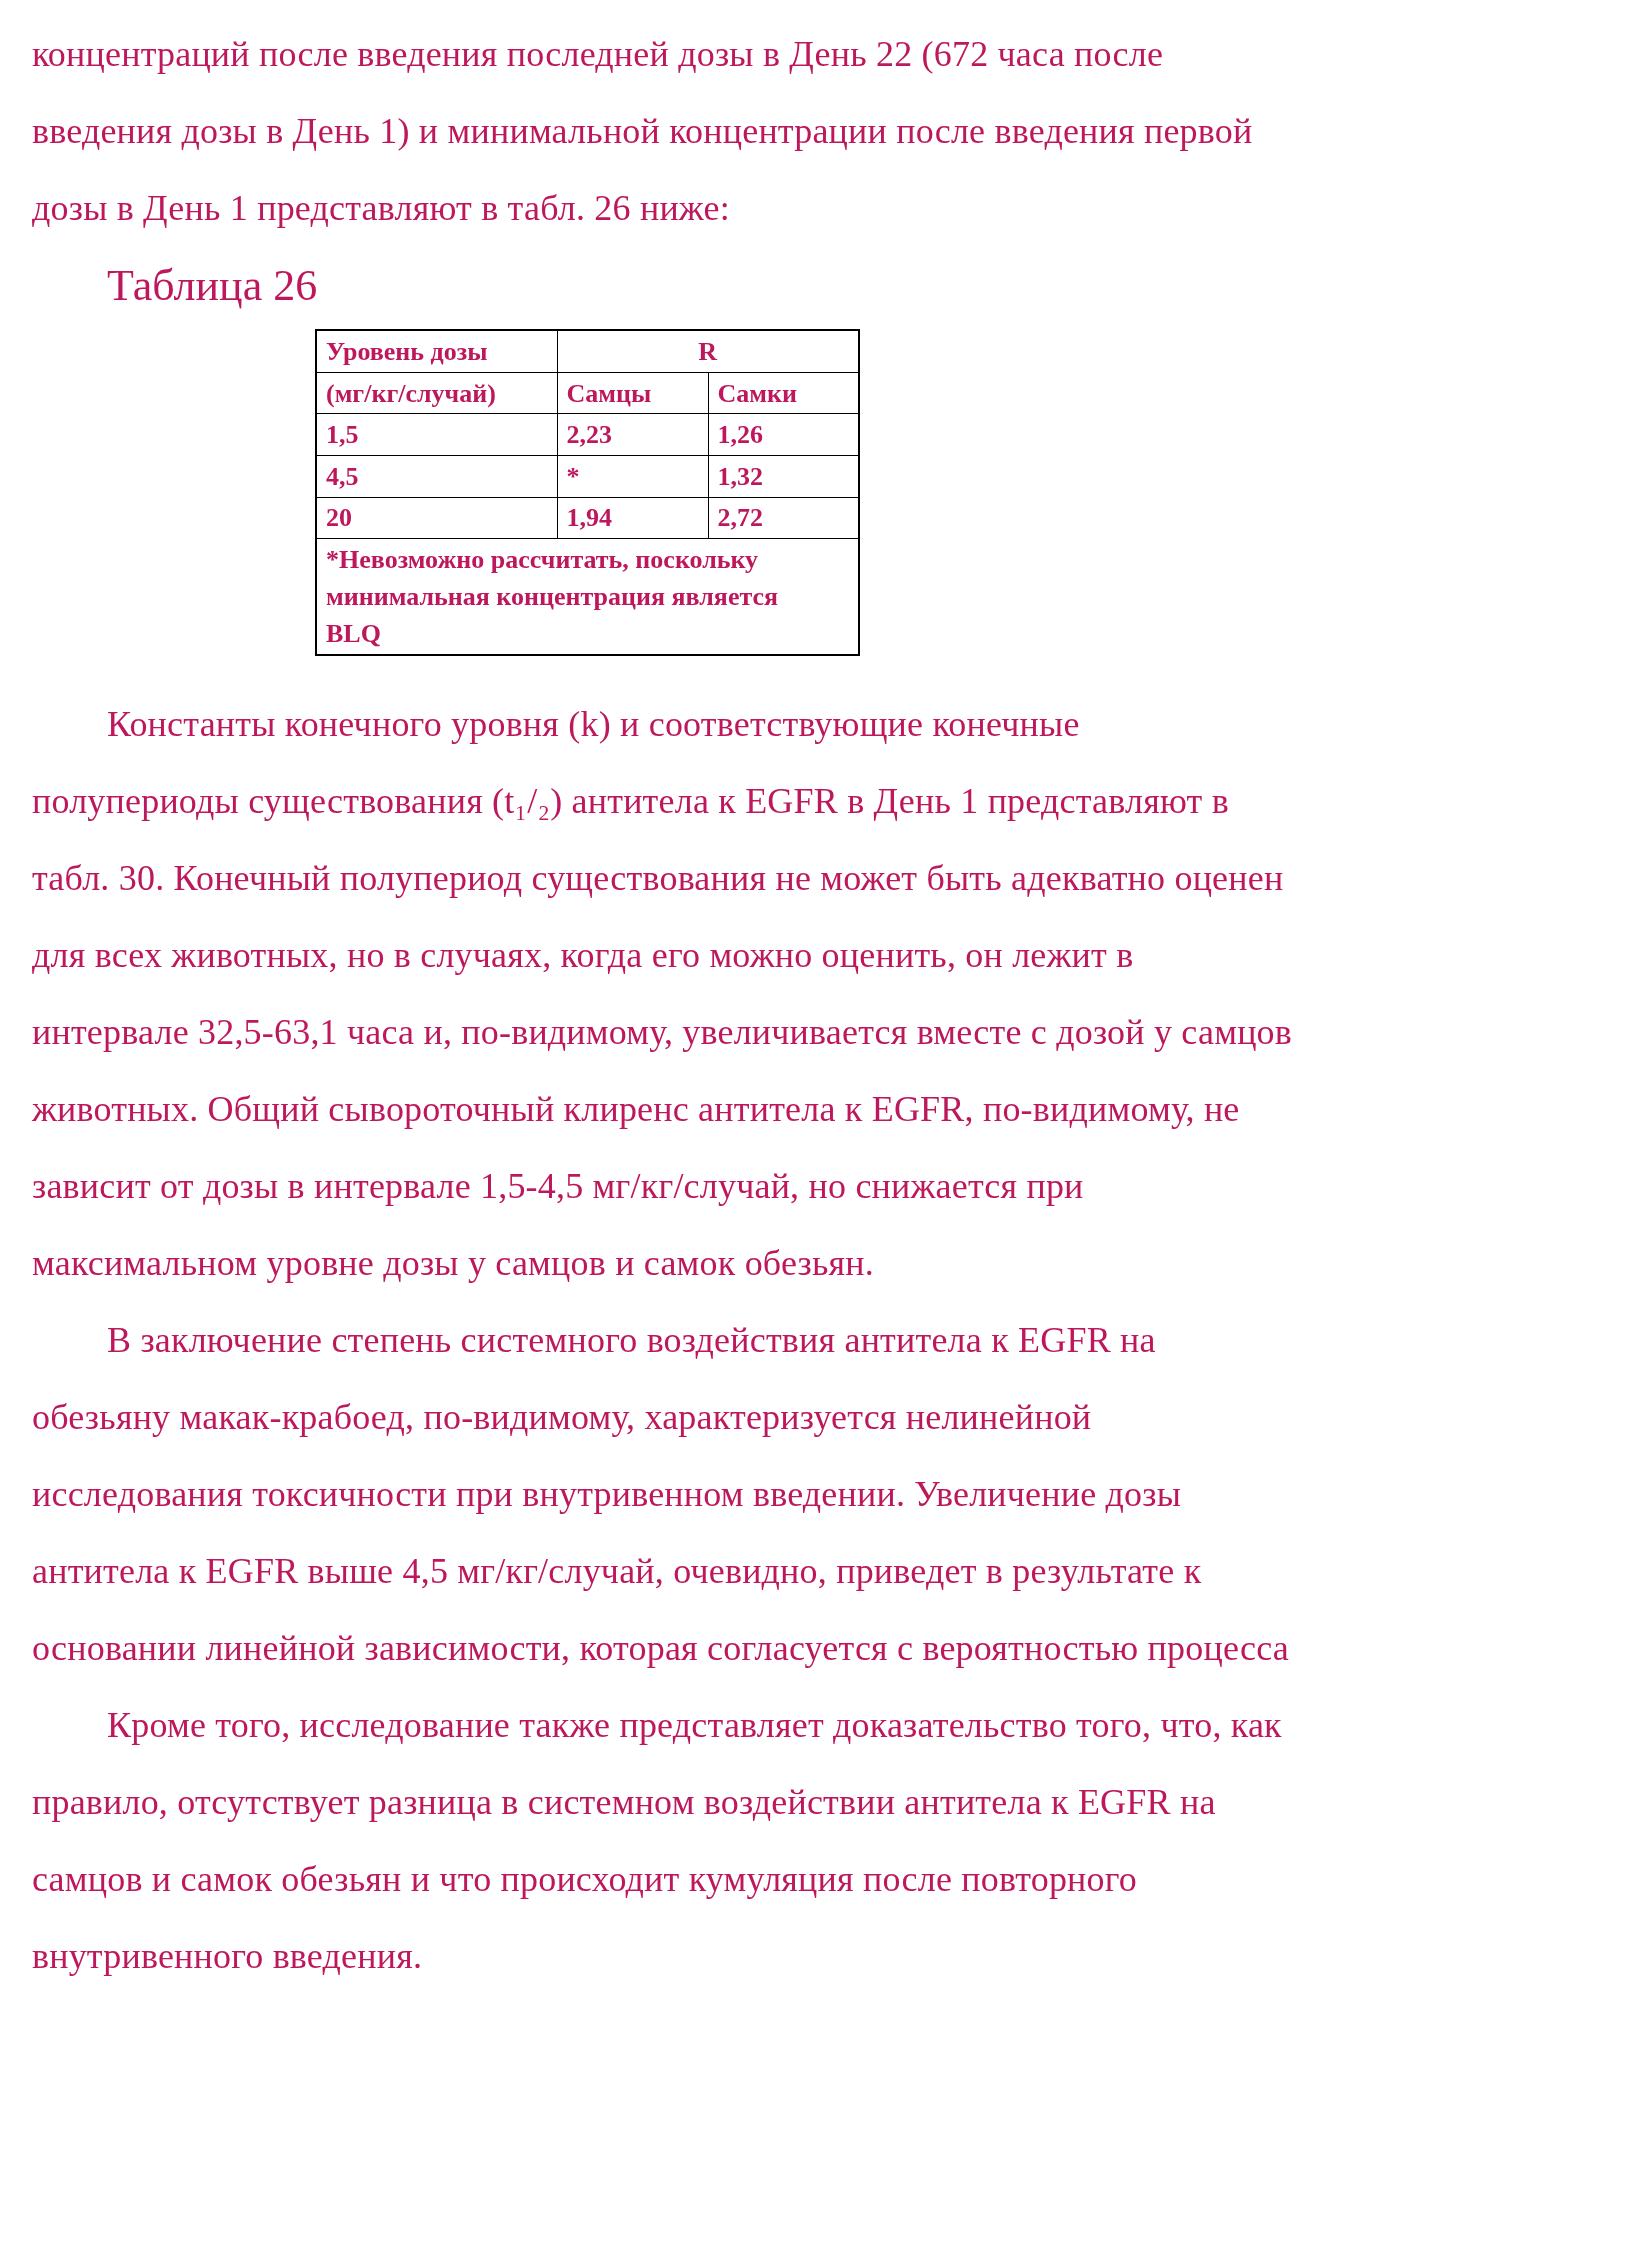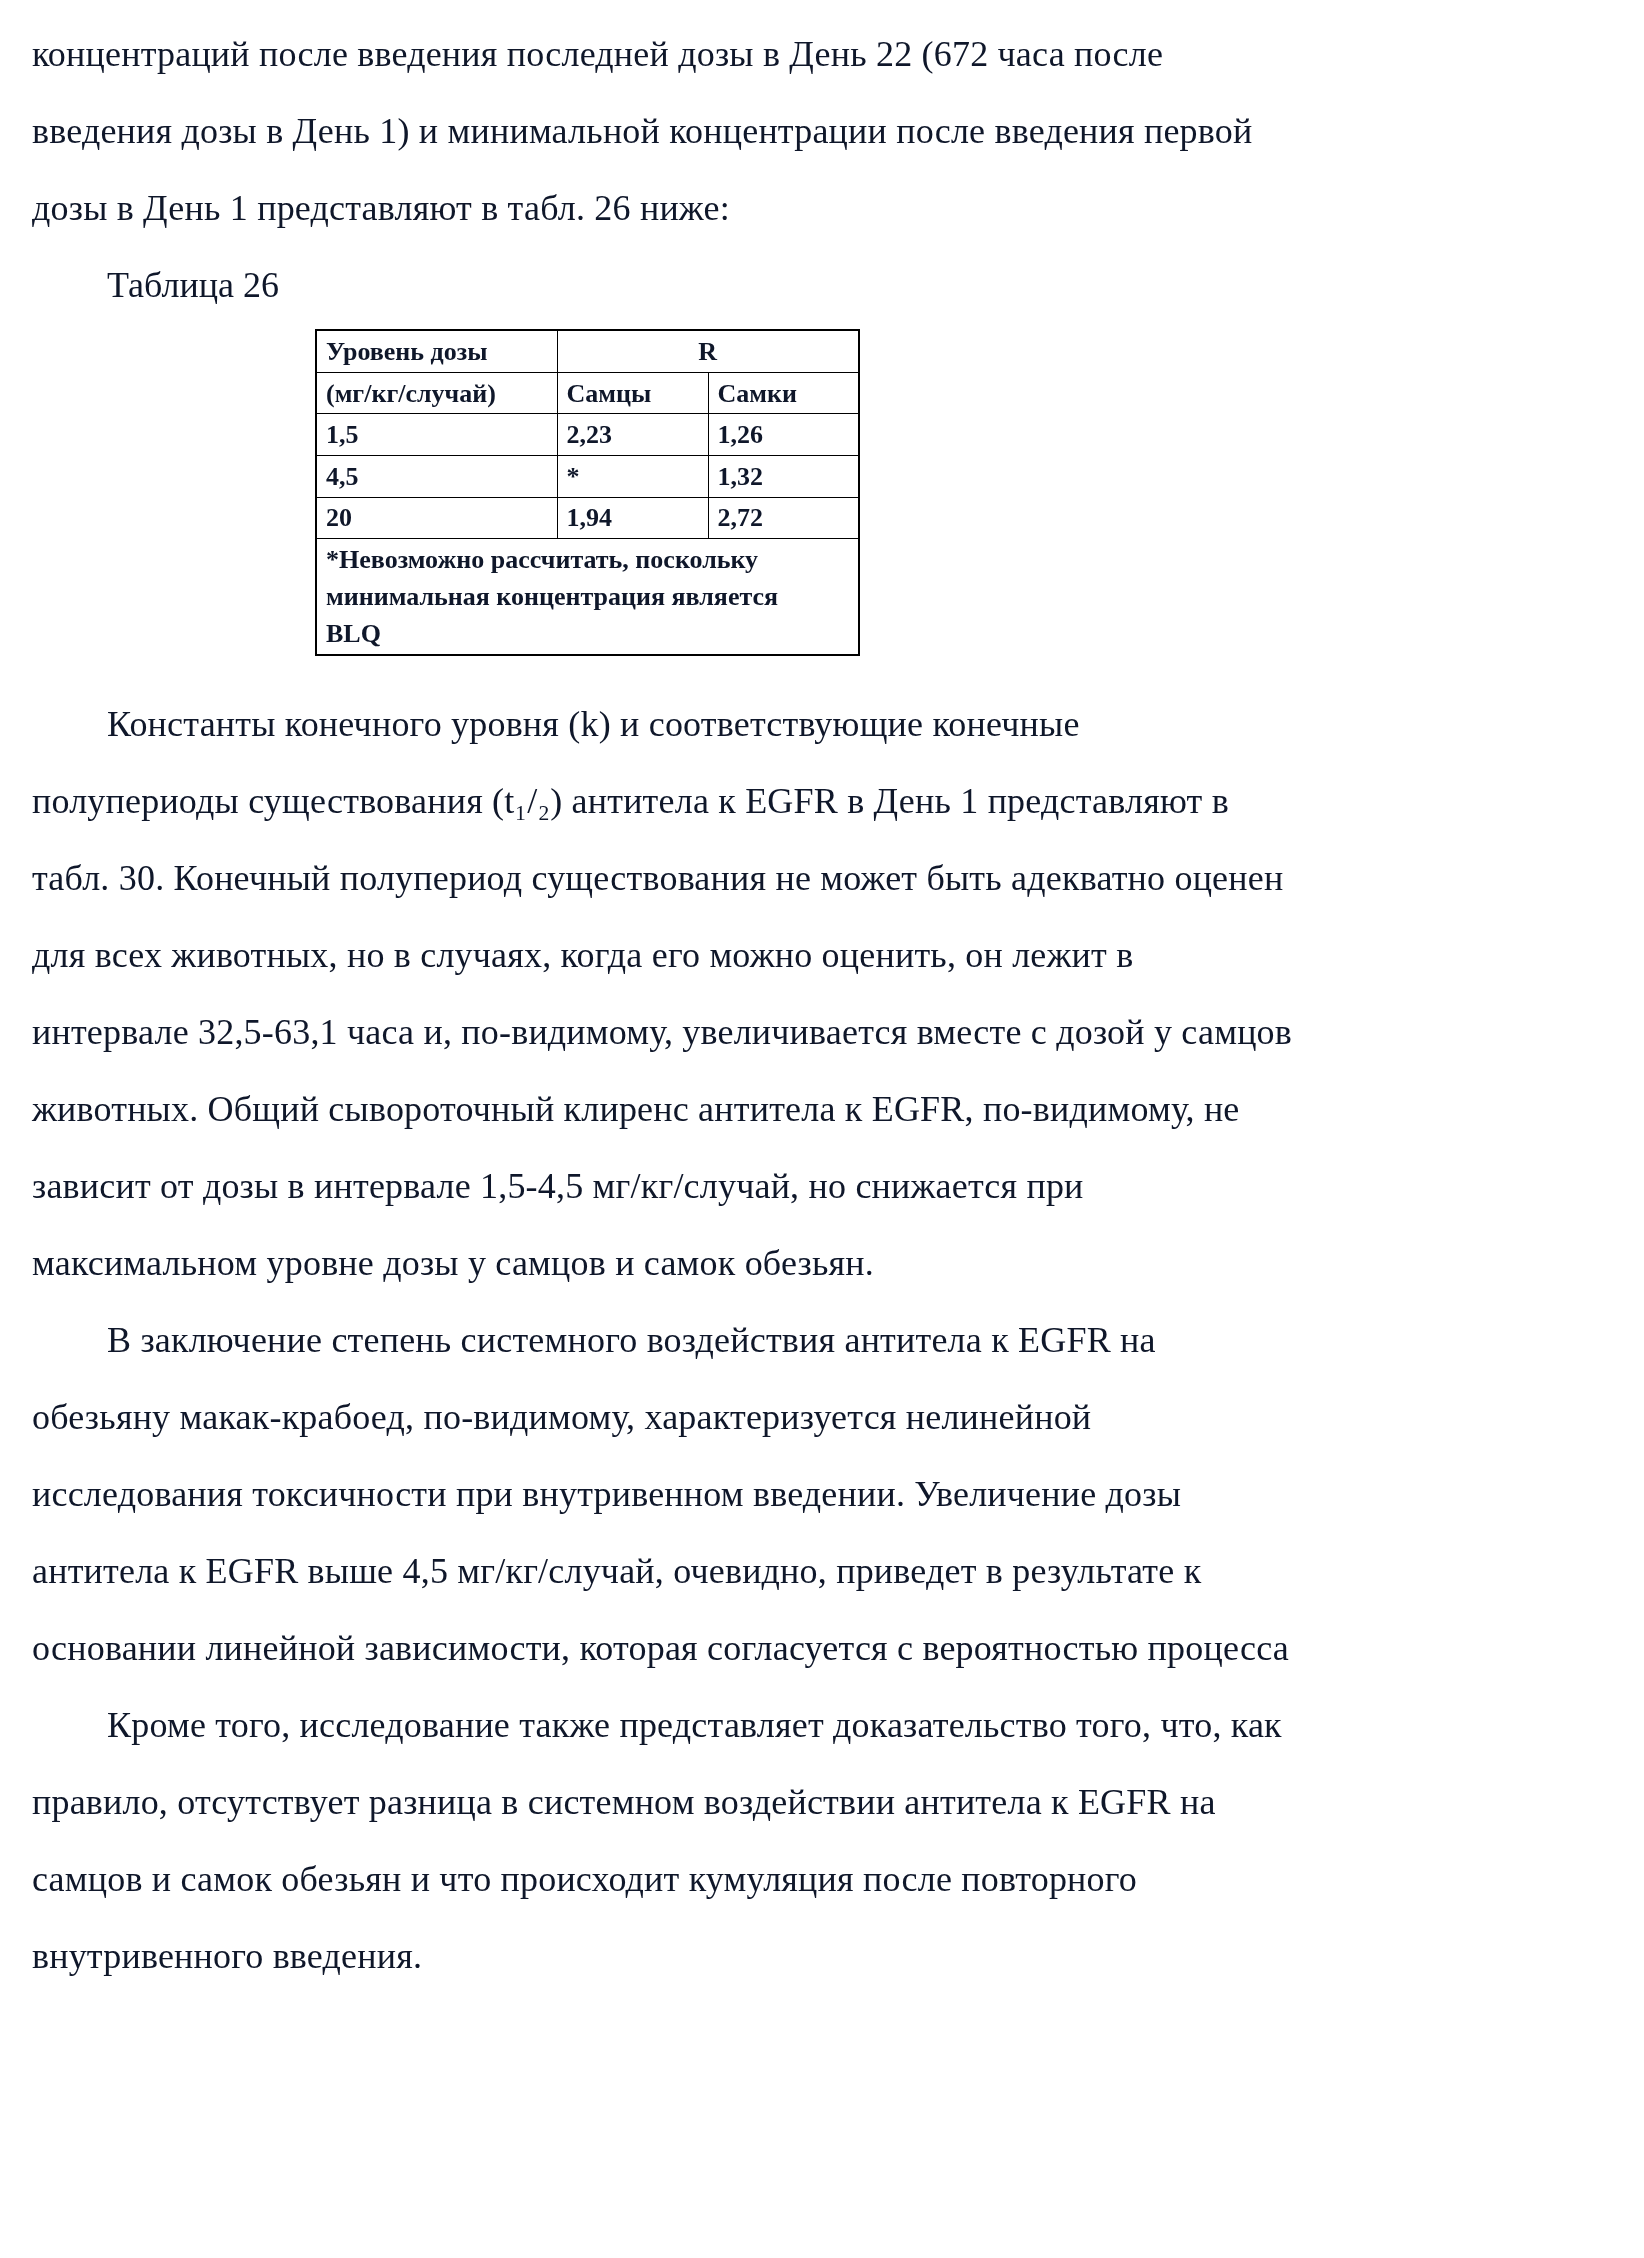--- a/index.html
+++ b/index.html
@@ -2,36 +2,36 @@
 <html style="font-size:14.3px"><head>
 <meta charset="utf-8">
 <style>
   html, body { margin: 0; padding: 0; background: #e8e8e8; }
   .page {
     position: relative;
     width: 1645px;
     height: 2259px;
     margin: 0 auto;
     background: #ffffff;
-    color: #0f172a;
+    color: #be185d;
     font-family: "Liberation Serif", "DejaVu Serif", serif;
     box-sizing: border-box;
     padding: 16px 36px 0 32px;
     overflow: hidden;
   }
   .para { margin: 0; }
   .line {
     font-size: 36px;
     line-height: 77px;
     white-space: nowrap;
     letter-spacing: 0.2px;
   }
   .line.indent { padding-left: 75px; }
   .table-caption {
-    font-size: 36px;
+    font-size: 44px;
     line-height: 77px;
     padding-left: 75px;
     white-space: nowrap;
   }
   table.data-table {
     border-collapse: collapse;
     table-layout: fixed;
     margin: 5.3px 0 30px 283px;
     border: 2.7px solid #000;
   }

